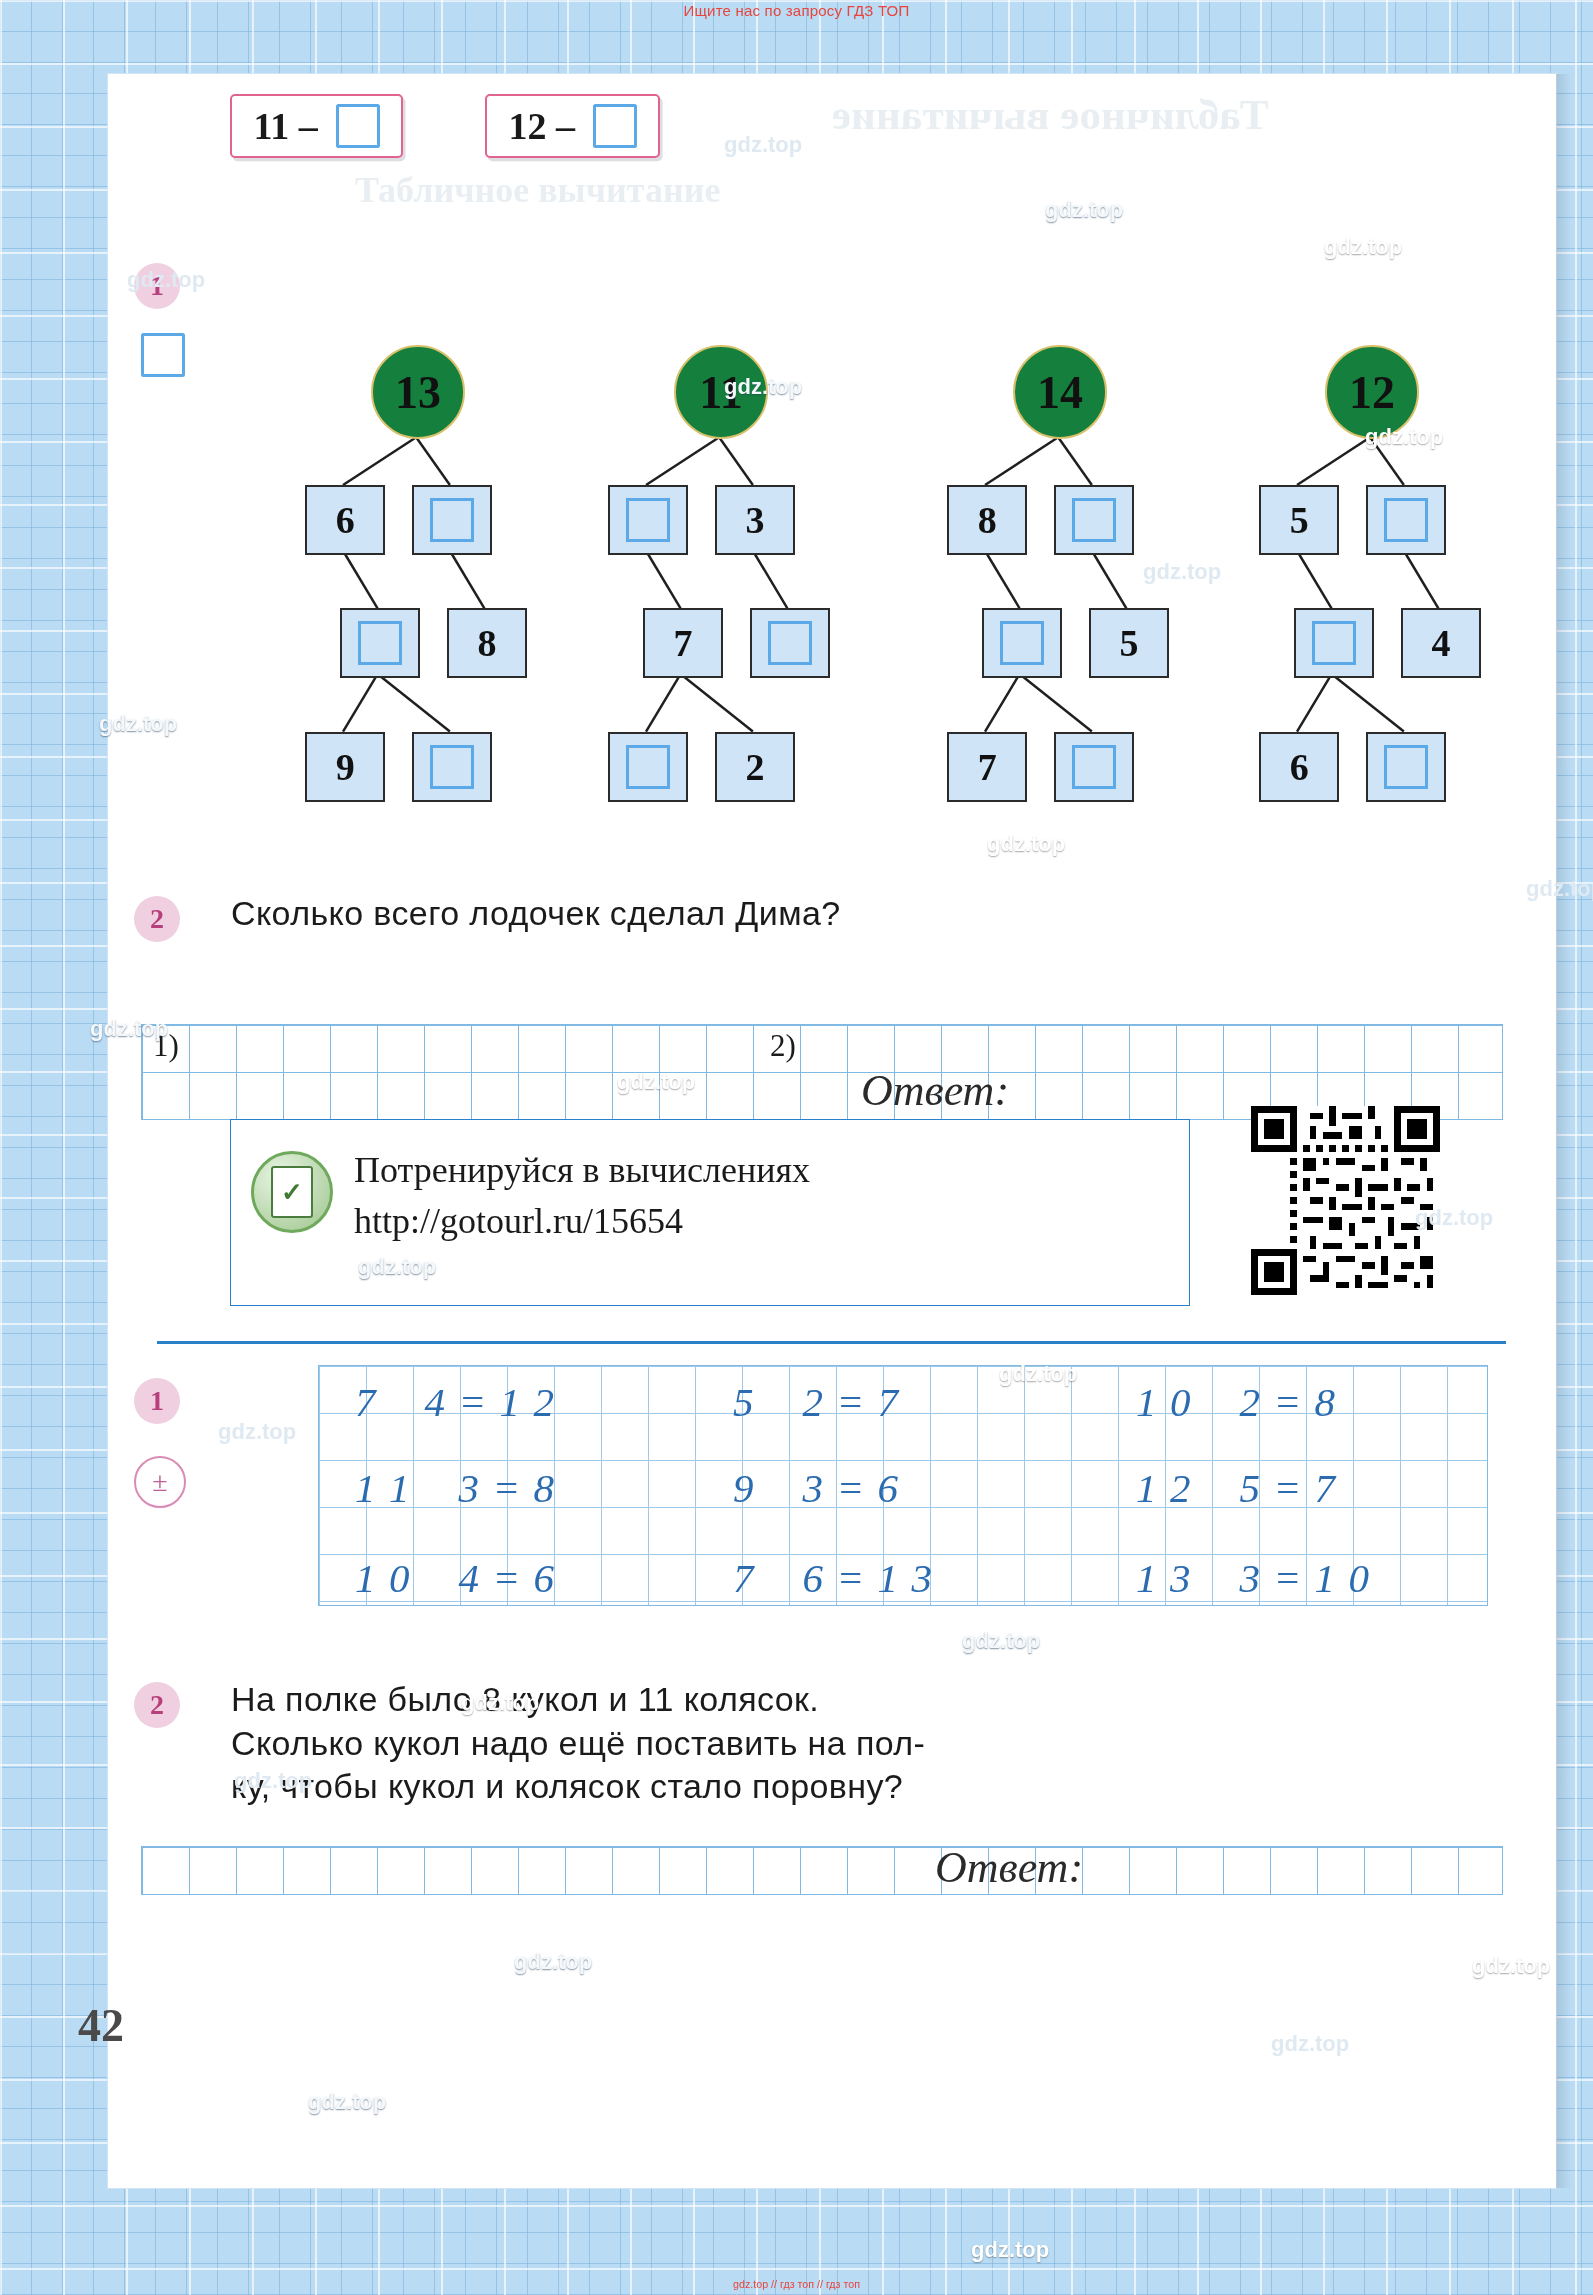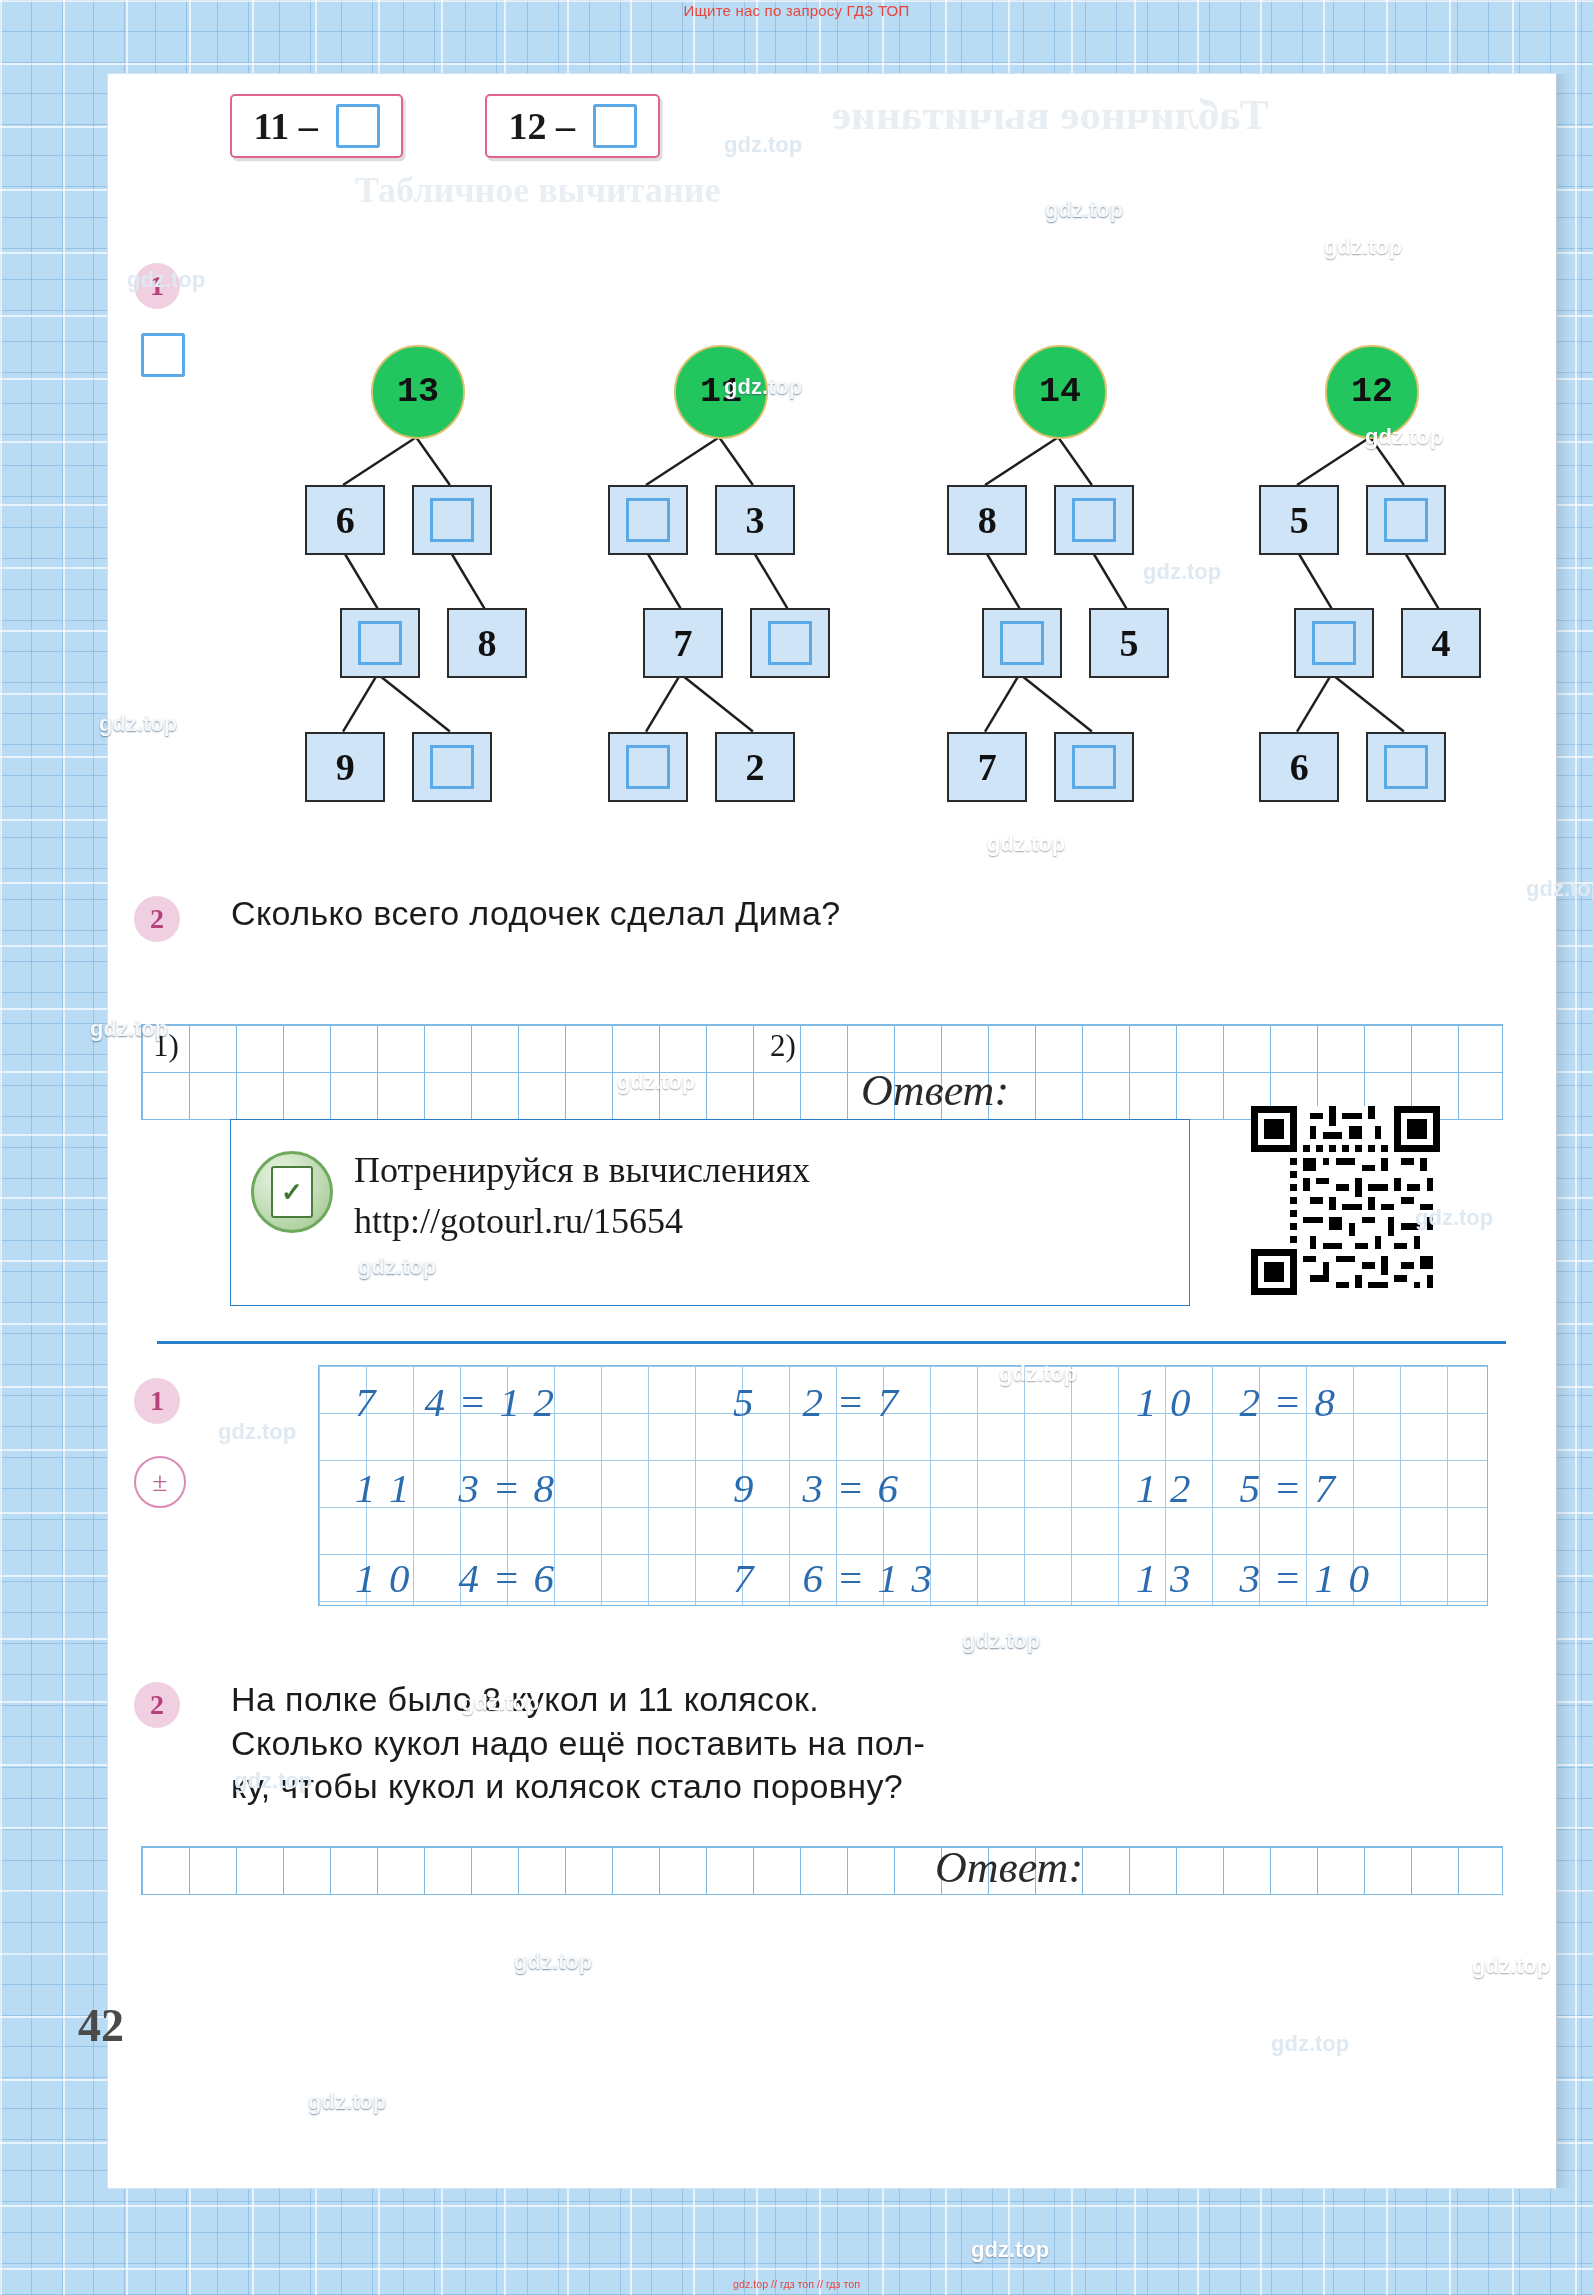--- a/index.html
+++ b/index.html
@@ -69,23 +69,23 @@
     width:48px;height:48px;border-radius:50%;
     border:2.5px solid #d98bb5;color:#c05e95;background:#fff;
     display:flex;align-items:center;justify-content:center;
     font-size:28px;position:absolute;font-family:"Liberation Serif", serif;
   }
   
   .trees{position:absolute;left:189px;top:271px;width:1234px;height:543px;}
   .tree{position:absolute;width:263px;height:543px;}
   .circle{
     position:absolute;left:74px;top:0;width:90px;height:90px;border-radius:50%;
-    background:#22c55e;border:2.5px solid #d9c06a;
+    background:#15803d;border:2.5px solid #d9c06a;
     display:flex;align-items:center;justify-content:center;
-    font-family:Liberation Mono, monospace;font-weight:bold;font-size:35px;color:#111;
+    font-family:Liberation Serif, serif;font-weight:bold;font-size:46px;color:#111;
   }
   .cell{
     position:absolute;width:76px;height:66px;border:2.5px solid #2b2b2b;background:#cfe4f7;
     display:flex;align-items:center;justify-content:center;
     font-family:"Liberation Serif", serif;font-weight:bold;font-size:38px;color:#111;
   }
   .cell.empty:after{
     content:"";width:38px;height:38px;border:3.3px solid #5ca9e8;background:#cfe4f7;display:block;
   }
   .row1 .cell.l{left:8.2px;top:140px;}

